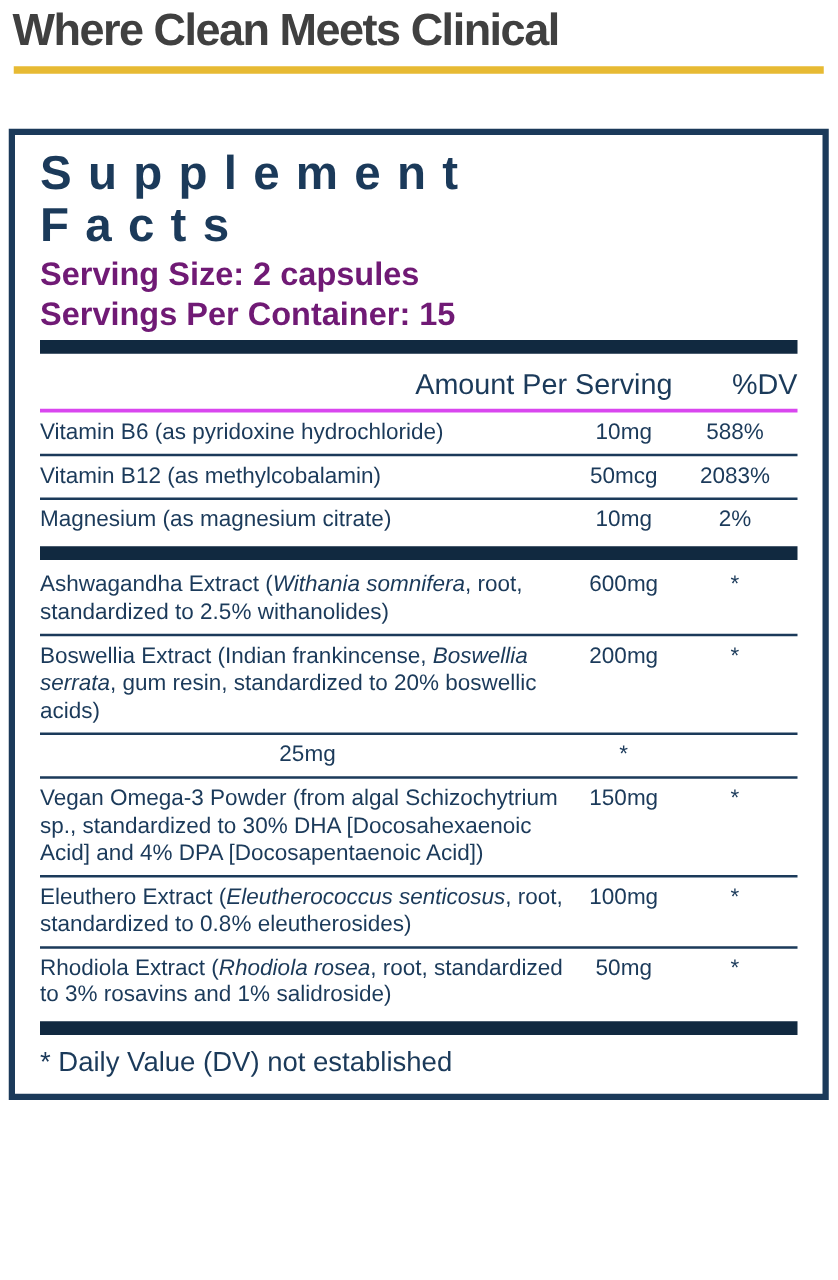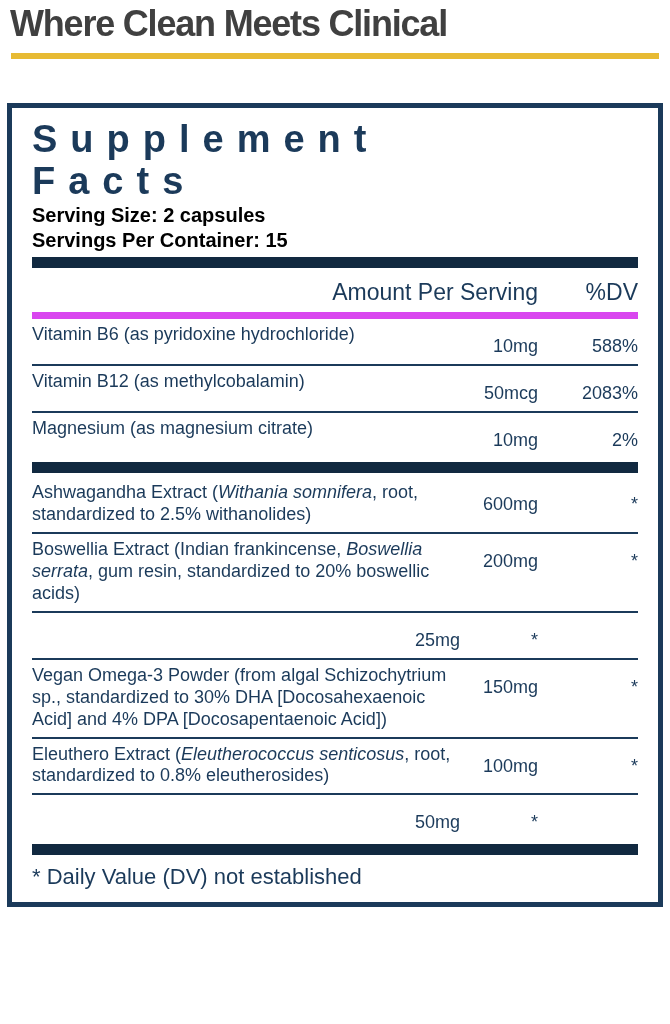--- a/index.html
+++ b/index.html
@@ -21,37 +21,37 @@
     border:5px solid #1b3a5a;
     padding:8px 20px 10px 20px;
     box-sizing:border-box;
   }
   .facts-title{
     display:flex;justify-content:space-between;
     font-size:38px;font-weight:700;color:#1b3a5a;
     line-height:1.12;margin-top:2px;flex-direction:column;
   }
   .t-word{letter-spacing:13px;margin-right:-13px;}
-  .serv{font-size:20px;font-weight:700;line-height:1.26;color:#000000;}
+  .serv{font-size:26px;font-weight:700;line-height:1.26;color:#701a75;}
   .bar{background:#112940;}
   .bar.thick{height:11px;margin:4px 0;}
   .cols{
     display:grid;grid-template-columns:1fr 250px 100px;
     padding:7px 0 6px 0;font-size:23px;
-    border-bottom:7px solid #d946ef;align-items:end;
+    border-bottom:3px solid #d946ef;align-items:end;
   }
   .c-amt,.c-dv{text-align:right;}
   .f-row{
     display:grid;grid-template-columns:1fr 78px 100px;
     padding:5px 0 6px 0;font-size:18px;line-height:1.22;
     align-items:start;
   }
   .f-row.sep{border-top:2px solid #1b3a5a;}
   .f-name i{font-style:italic;text-align:center;}
-  .f-amt,.f-dv{text-align:right;margin-top:12px;}
+  .f-amt,.f-dv{text-align:center;}
   .footnote{font-size:22px;padding:5px 0 2px 0;}
 </style>
 </head>
 <body>
 
 <div class="hdr-title">Where Clean Meets Clinical</div>
 <div class="gold-rule"></div>
 
 <div class="panel">
   <div class="facts-title">
@@ -104,20 +104,21 @@
         <div class="f-name"><span>Vegan Omega-3 Powder (from algal Schizochytrium sp., standardized to 30% DHA [Docosahexaenoic Acid] and 4% DPA [Docosapentaenoic Acid])</span></div>
         <div class="f-amt">150mg</div>
         <div class="f-dv">*</div>
       </div>
       <div class="f-row sep">
         <div class="f-name"><span>Eleuthero Extract (</span><i>Eleutherococcus senticosus</i><span>, root, standardized to 0.8% eleutherosides)</span></div>
         <div class="f-amt">100mg</div>
         <div class="f-dv">*</div>
       </div>
       <div class="f-row sep">
+        <div class="f-name"><span>Rhodiola Extract (</span><i>Rhodiola rosea</i><span>, root, standardized to 3% rosavins and 1% salidroside)</span></div>
         <div class="f-amt">50mg</div>
         <div class="f-dv">*</div>
       </div>
     </div>
 
   <div class="bar thick"></div>
   <div class="footnote">* Daily Value (DV) not established</div>
 </div>
 
 </body></html>

